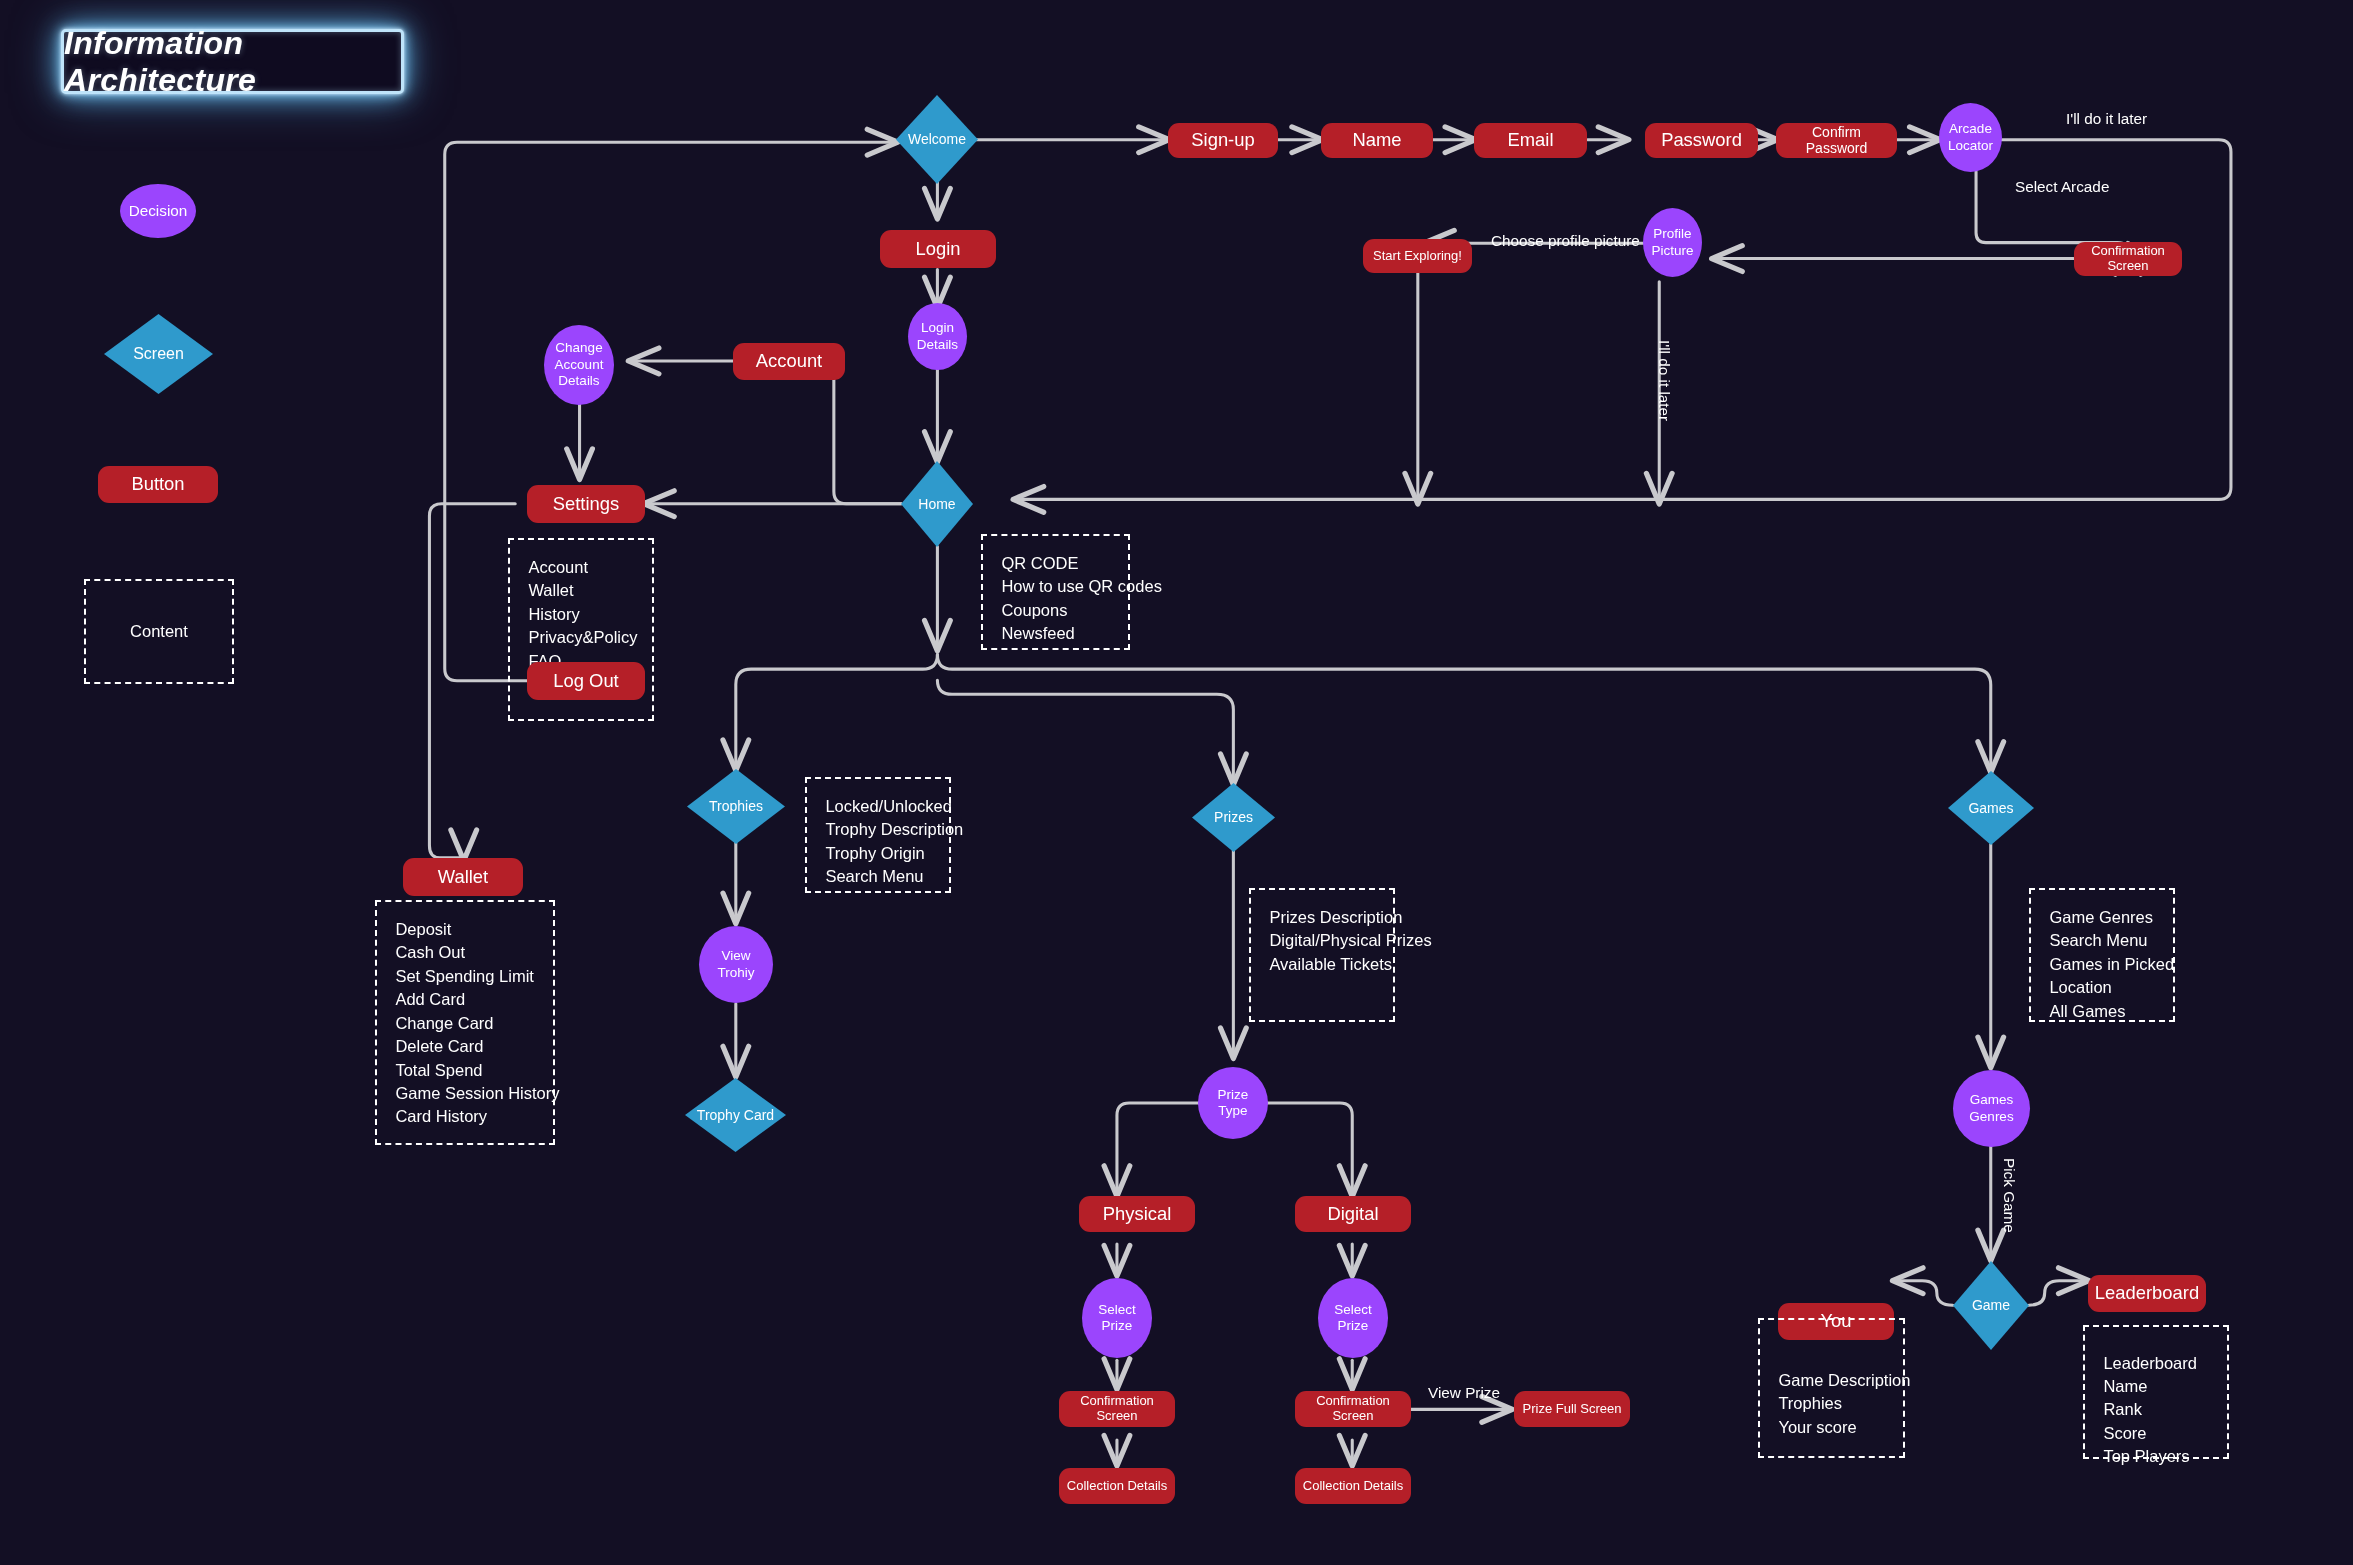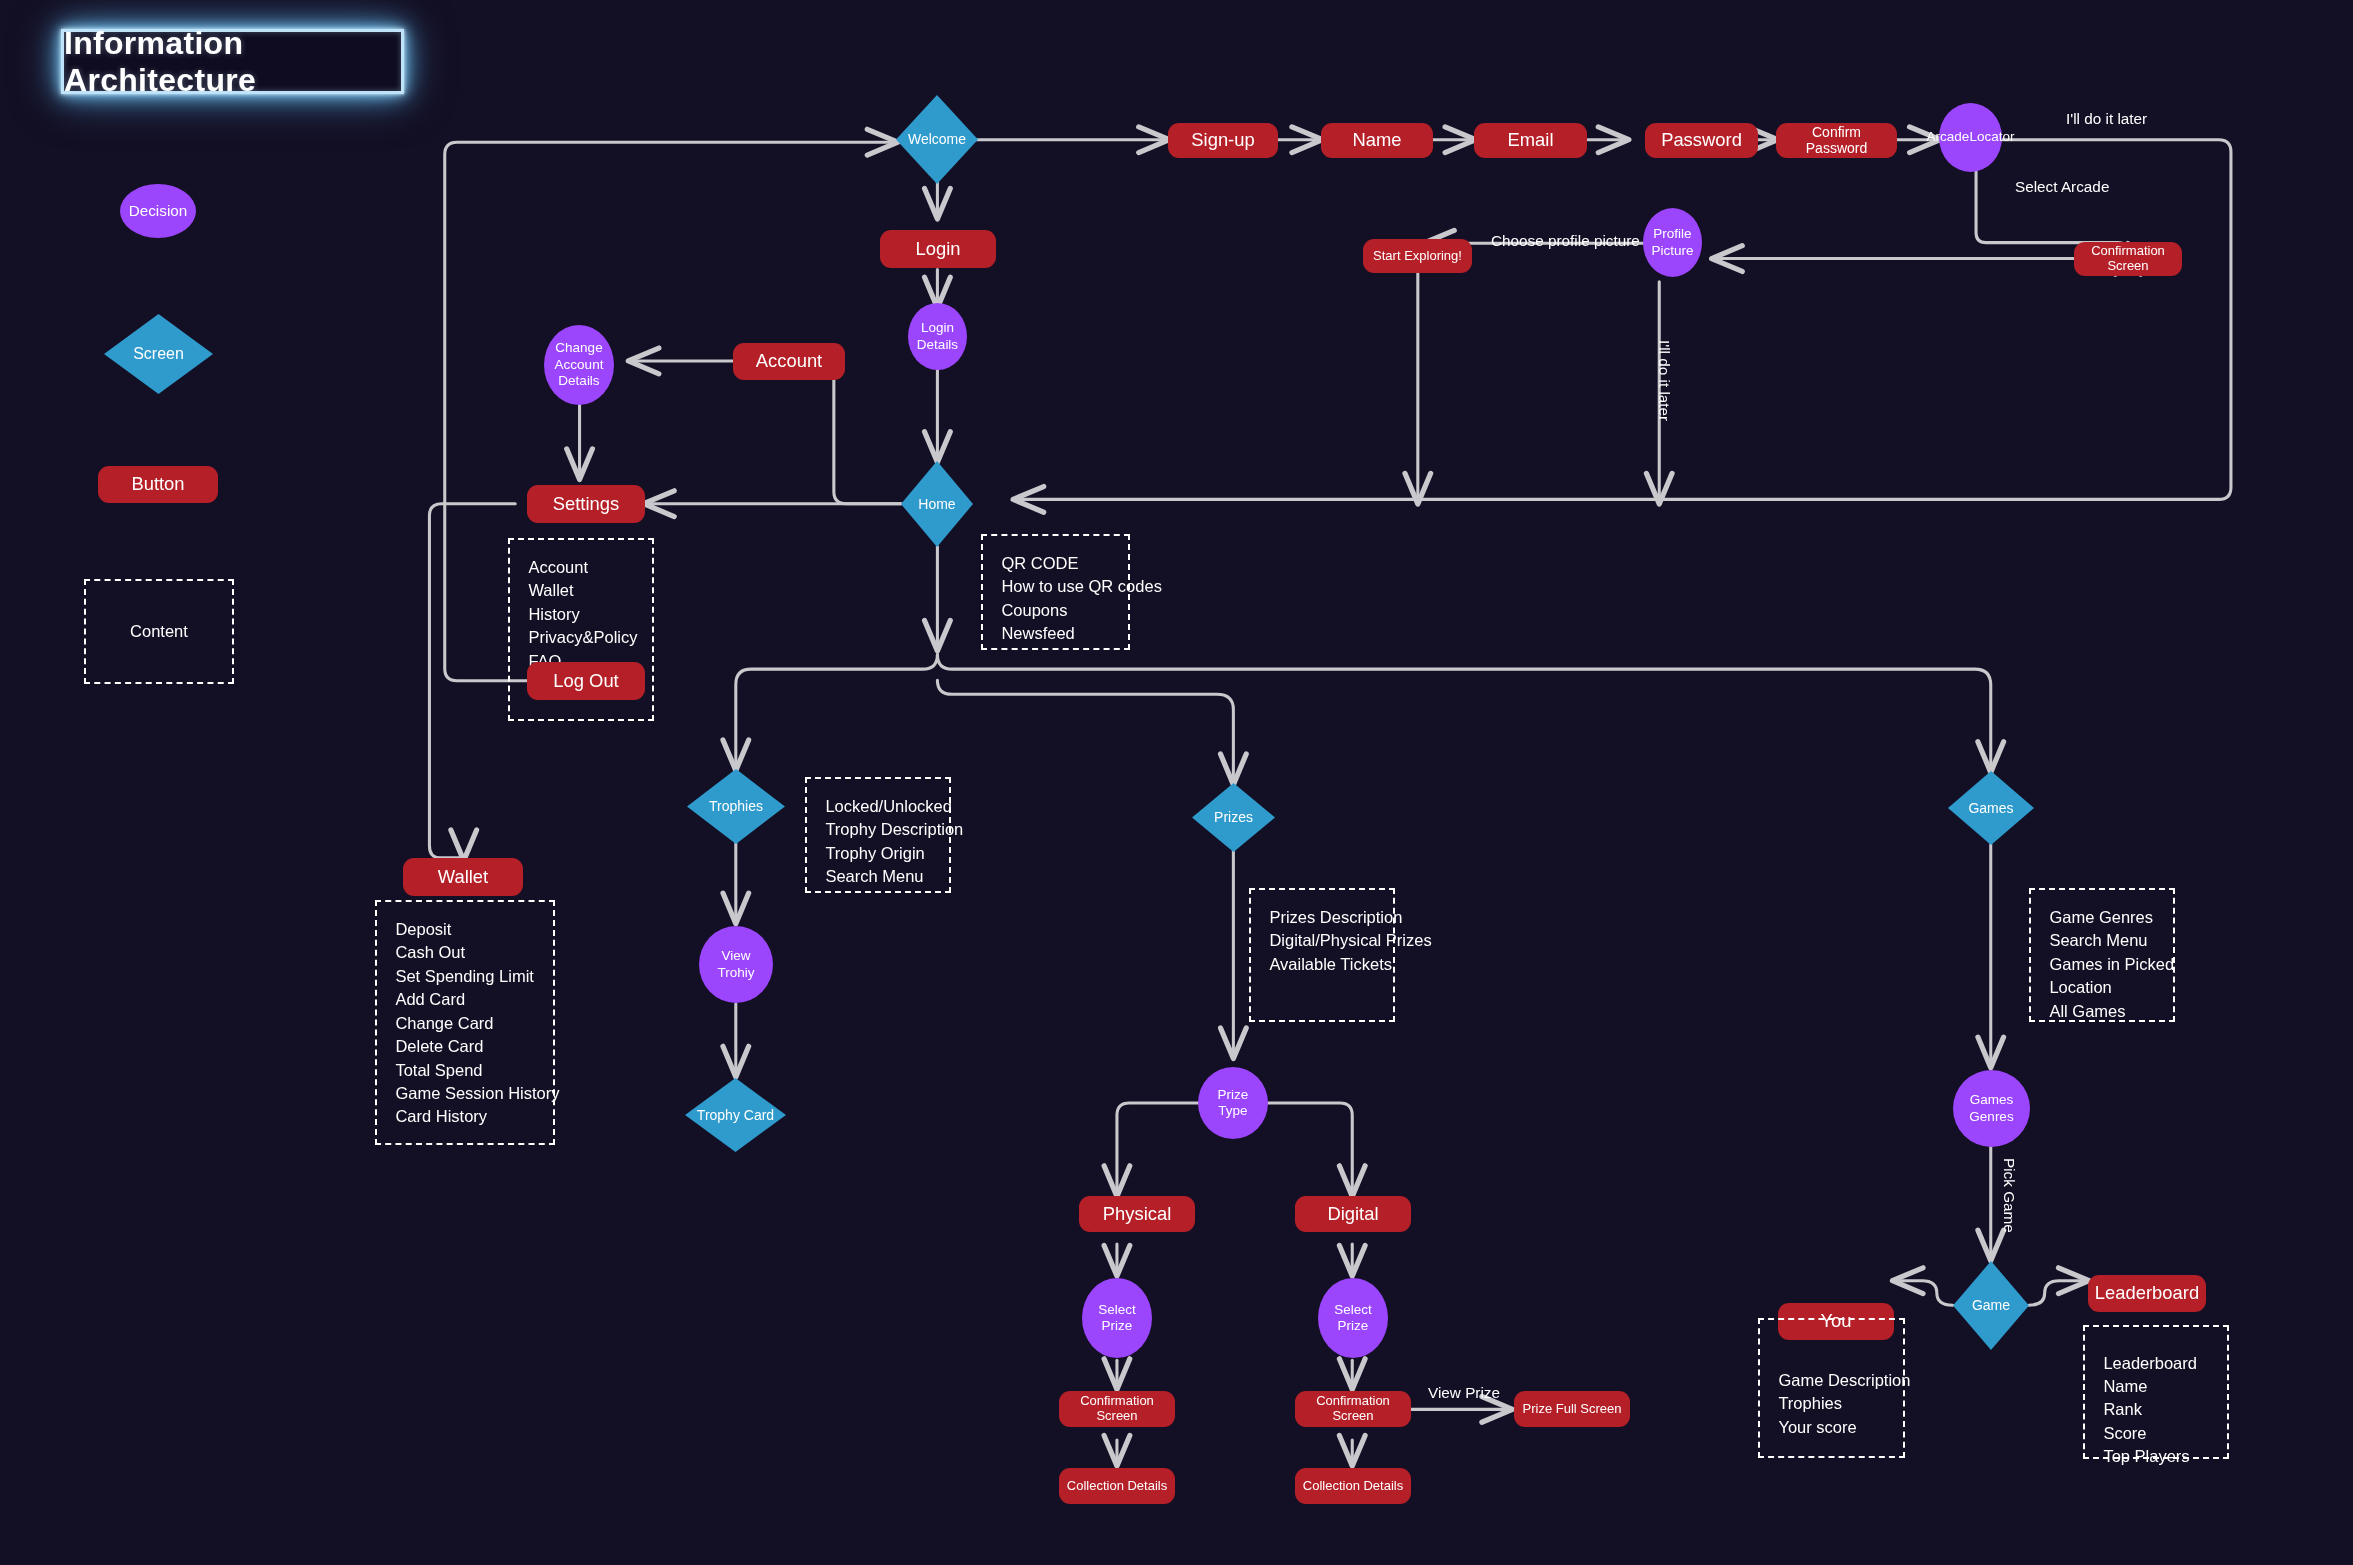--- a/index.html
+++ b/index.html
@@ -9,28 +9,28 @@
     background:#130F24;
   }
   #stage{position:absolute;inset:0;width:2354px;height:1565px;}
   svg.wires{position:absolute;left:0;top:0;width:2354px;height:1565px;pointer-events:none;}
 
   
   .title-box{
     position:absolute;left:61px;top:29px;width:337px;height:59px;
     background:#0F0B20;
     border:3.7px solid #BFE4FA;
-    border-radius:0;
+    border-radius:5px;
     box-shadow:
       0 0 3.7px #CFEAFB,
       0 0 11px #8CCBF2,
       0 0 26px #5FB4E8,
       0 0 48px rgba(95,180,232,.55),
       inset 0 0 6.1px rgba(180,225,250,.35);
-    display:flex;align-items:center;justify-content:center;
+    display:flex;align-items:center;justify-content:center;font-style:italic;
   }
   .title-box span{
     color:#FFFFFF;font-size:32px;font-weight:bold;letter-spacing:0.3px;
     text-shadow:0 0 6.1px rgba(200,235,255,.35);
   }
 
   
   .node{position:absolute;display:flex;align-items:center;justify-content:center;text-align:center;color:#fff;box-sizing:border-box;}
 
   .btn{
@@ -208,21 +208,21 @@
   </div>
 
   <div class="node btn" style="left:1645px;top:123px;width:113px;height:35px;">
     <span>Password</span>
   </div>
 
   <div class="node btn small" style="left:1776px;top:123px;width:121px;height:35px;">
     <span>Confirm Password</span>
   </div>
 
-  <div class="node ellipse small" style="left:1939px;top:103px;width:63px;height:69px;flex-direction:row;">
+  <div class="node ellipse small" style="left:1939px;top:103px;width:63px;height:69px;flex-direction:column;">
     <span>Arcade</span>
     <span>Locator</span>
   </div>
 
   <div class="edge-label" style="left:2066px;top:110px;">I'll do it later</div>
 
   <div class="edge-label" style="left:2015px;top:178px;">Select Arcade</div>
 
   <div class="node btn tiny" style="left:2074px;top:242px;width:108px;height:34px;">
     <span>Confirmation Screen</span>

